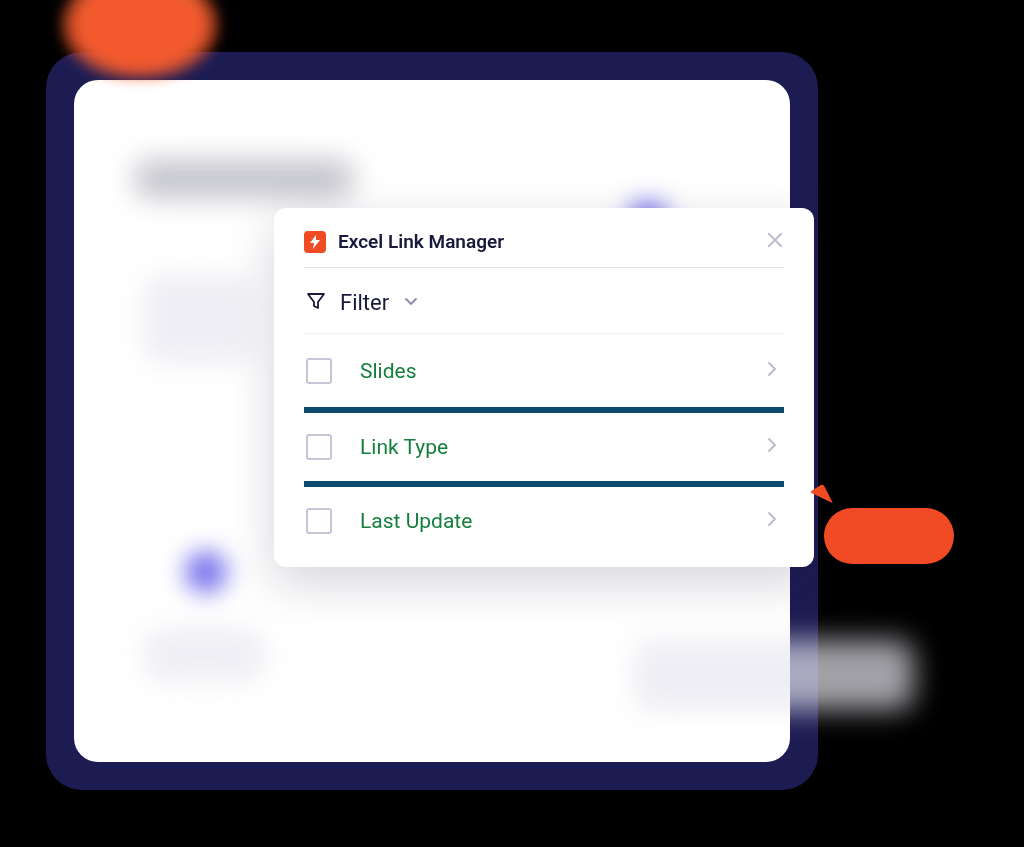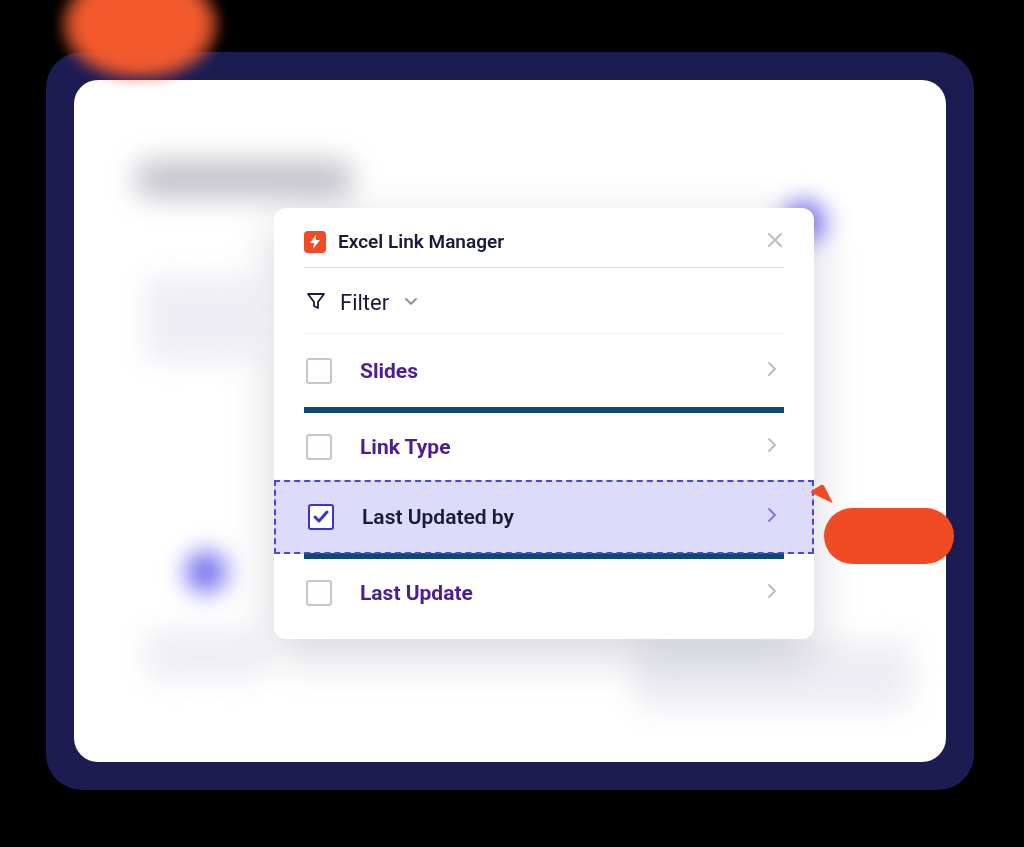--- a/index.html
+++ b/index.html
@@ -1,21 +1,21 @@
 <!DOCTYPE html>
 <html><head>
   <meta charset="utf-8">
   <style>
     * { box-sizing: border-box; margin: 0; padding: 0; }
     html, body { width: 1024px; height: 847px; overflow: hidden; font-family: -apple-system, BlinkMacSystemFont, "Segoe UI", Roboto, sans-serif; }
     body { background: #000; }
     .outer-frame {
       position: absolute;
       top: 52px; left: 46px;
-      width: 928px; height: 738px;
+      width: 772px; height: 738px;
       background: #1c1c53;
       border-radius: 36px;
     }
     .inner-frame {
       position: absolute;
       top: 28px; left: 28px; right: 28px; bottom: 28px;
       background: #ffffff;
       border-radius: 24px;
     }
     
@@ -150,22 +150,22 @@
       flex-shrink: 0;
       display: flex; align-items: center; justify-content: center;
       background: #fff;
     }
     .option-row.selected .check {
       border-color: #3a34d6;
     }
     .option-label {
       flex: 1;
       font-size: 21px;
-      color: #4c1d95;
-      font-weight: 700;
+      color: #15803d;
+      font-weight: 400;
     }
     .option-row.selected .option-label {
       color: #1a1a3d;
       font-weight: 600;
     }
     .chevron { color: #b8b8cb; }
     .option-row.selected .chevron { color: #7a76d6; }
   </style>
 </head>
 <body>
@@ -224,33 +224,20 @@
         <div class="option-row">
           <span class="check"></span>
           <span class="option-label">Link Type</span>
           <span class="chevron">
             <svg width="12" height="18" viewBox="0 0 12 18">
                 <path d="M3 3 L9 9 L3 15" stroke="currentColor" stroke-width="1.8" fill="none" stroke-linecap="round"></path>
               </svg>
           </span>
         </div>
 
-        <div class="option-row selected">
-          <span class="check">
-            <svg width="18" height="18" viewBox="0 0 18 18">
-                <path d="M3 9 L7 13 L15 4" stroke="#3a34d6" stroke-width="3" fill="none" stroke-linecap="round" stroke-linejoin="round"></path>
-              </svg>
-          </span>
-          <span class="option-label">Last Updated by</span>
-          <span class="chevron">
-            <svg width="12" height="18" viewBox="0 0 12 18">
-                <path d="M3 3 L9 9 L3 15" stroke="currentColor" stroke-width="1.8" fill="none" stroke-linecap="round"></path>
-              </svg>
-          </span>
-        </div>
 
         <div class="option-row">
           <span class="check"></span>
           <span class="option-label">Last Update</span>
           <span class="chevron">
             <svg width="12" height="18" viewBox="0 0 12 18">
                 <path d="M3 3 L9 9 L3 15" stroke="currentColor" stroke-width="1.8" fill="none" stroke-linecap="round"></path>
               </svg>
           </span>
         </div>

